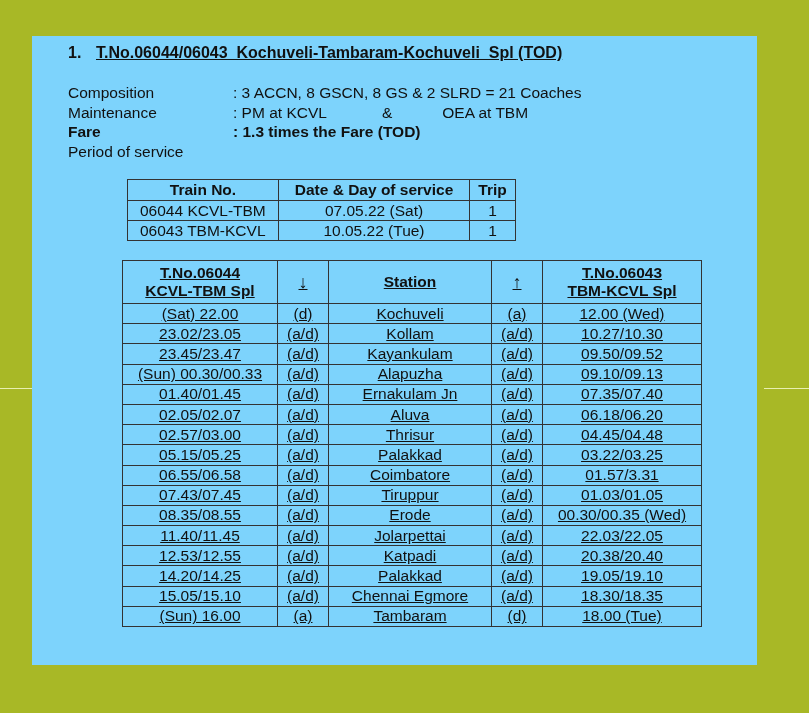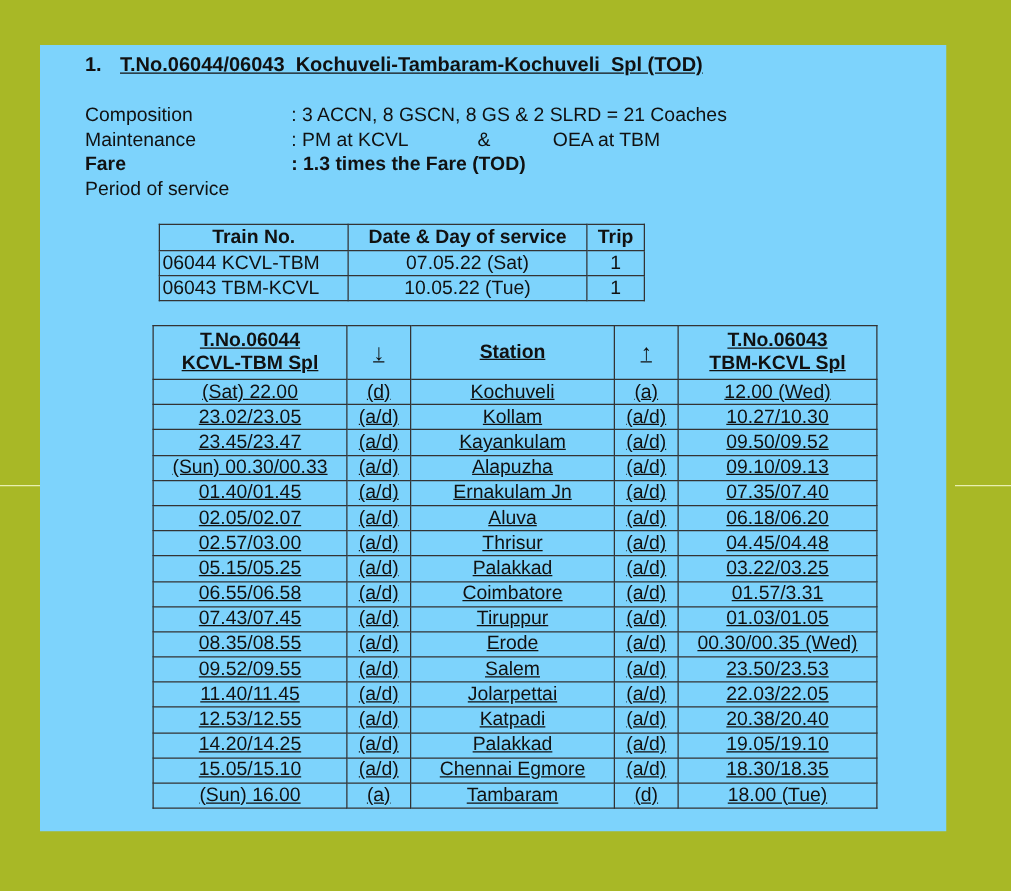--- a/index.html
+++ b/index.html
@@ -24,21 +24,21 @@
   .info-row { position:relative; height:19.5px; white-space:nowrap; }
   .info-row .lbl { position:absolute; left:0; }
   .info-row .val { position:absolute; left:165px;text-align:center; }
   .info-row.bold { font-weight:bold; }
   .gap { display:inline-block; }
   table { border-collapse:collapse; position:absolute; }
   td, th { border:1.5px solid #333; padding:0; text-align:center; font-size:15.5px; line-height:18px; }
   .svc { left:95px; top:143px; }
   .svc th { font-weight:bold; height:20px; }
   .svc td { height:19px; }
-  .svc td.tn { text-align:left; padding-left:2px; }
+  .svc td.tn { text-align:left; padding-left:12px; }
   .tt { left:90px; top:224px;text-decoration:underline; }
   .tt th { font-weight:bold; height:42px; }
   .tt td { height:19.2px; white-space:nowrap; }
   .arrow { font-size:18px; font-weight:bold; }
 </style>
 </head>
 <body>
 
 <div class="hline left"></div>
 <div class="hline right"></div>
@@ -178,27 +178,20 @@
           <td>01.03/01.05</td>
         </tr>
         <tr>
           <td>08.35/08.55</td>
           <td>(a/d)</td>
           <td>Erode</td>
           <td>(a/d)</td>
           <td>00.30/00.35 (Wed)</td>
         </tr>
         <tr>
-          <td>09.52/09.55</td>
-          <td>(a/d)</td>
-          <td>Salem</td>
-          <td>(a/d)</td>
-          <td>23.50/23.53</td>
-        </tr>
-        <tr>
           <td>11.40/11.45</td>
           <td>(a/d)</td>
           <td>Jolarpettai</td>
           <td>(a/d)</td>
           <td>22.03/22.05</td>
         </tr>
         <tr>
           <td>12.53/12.55</td>
           <td>(a/d)</td>
           <td>Katpadi</td>

